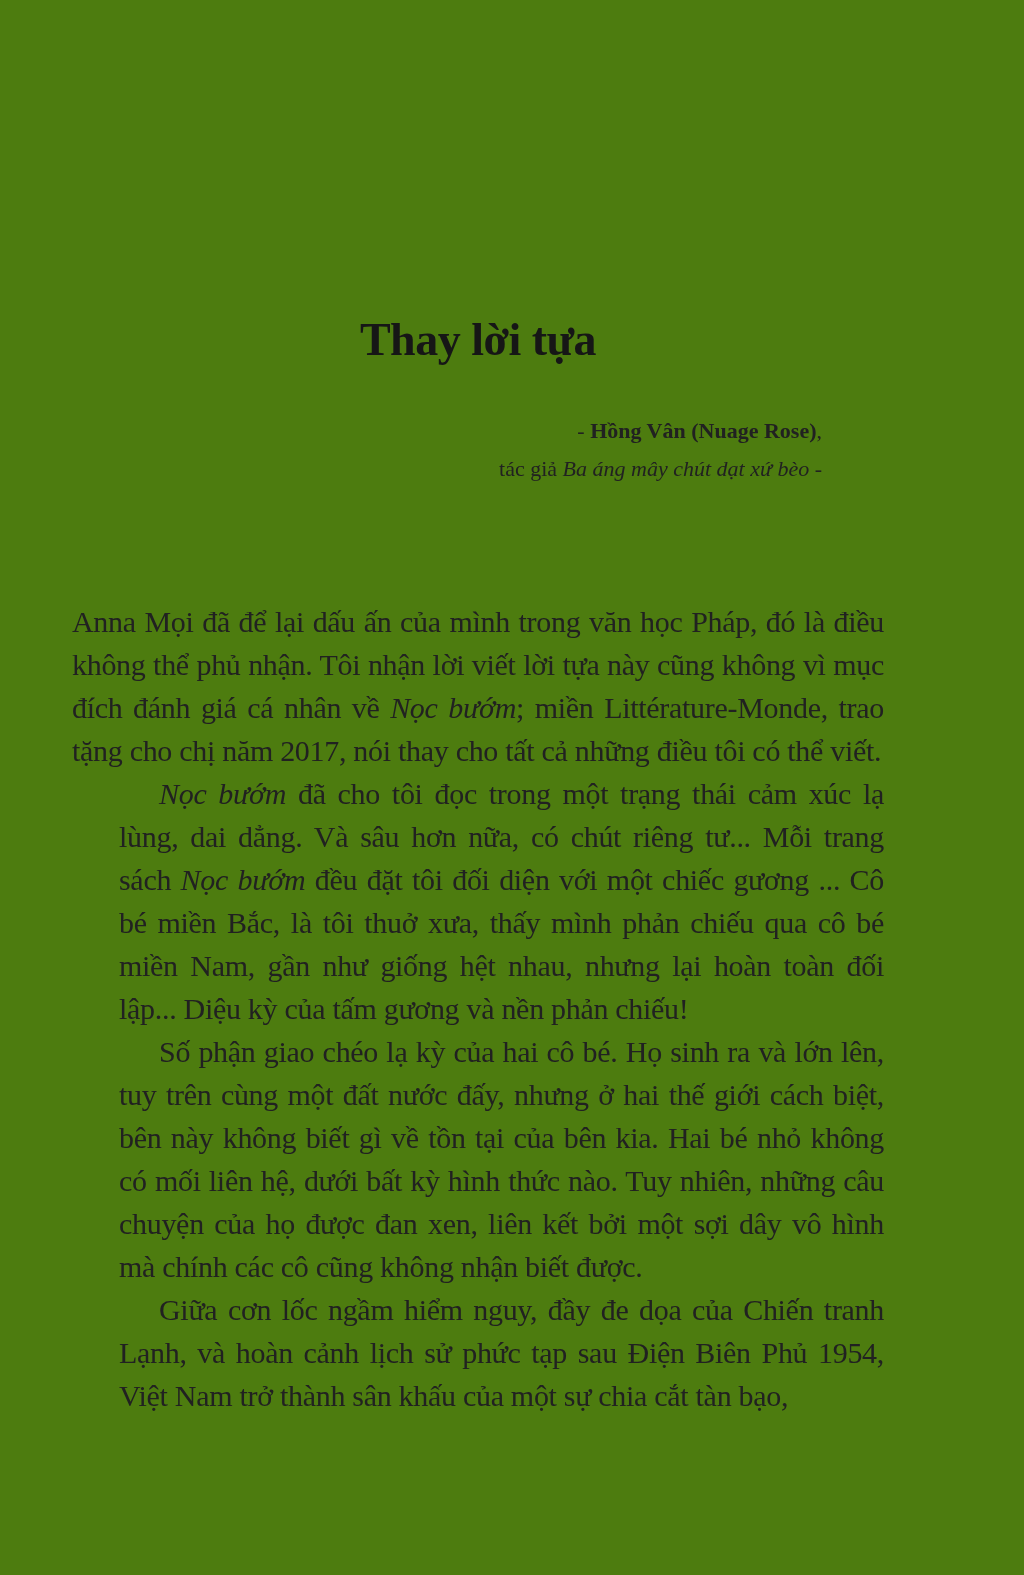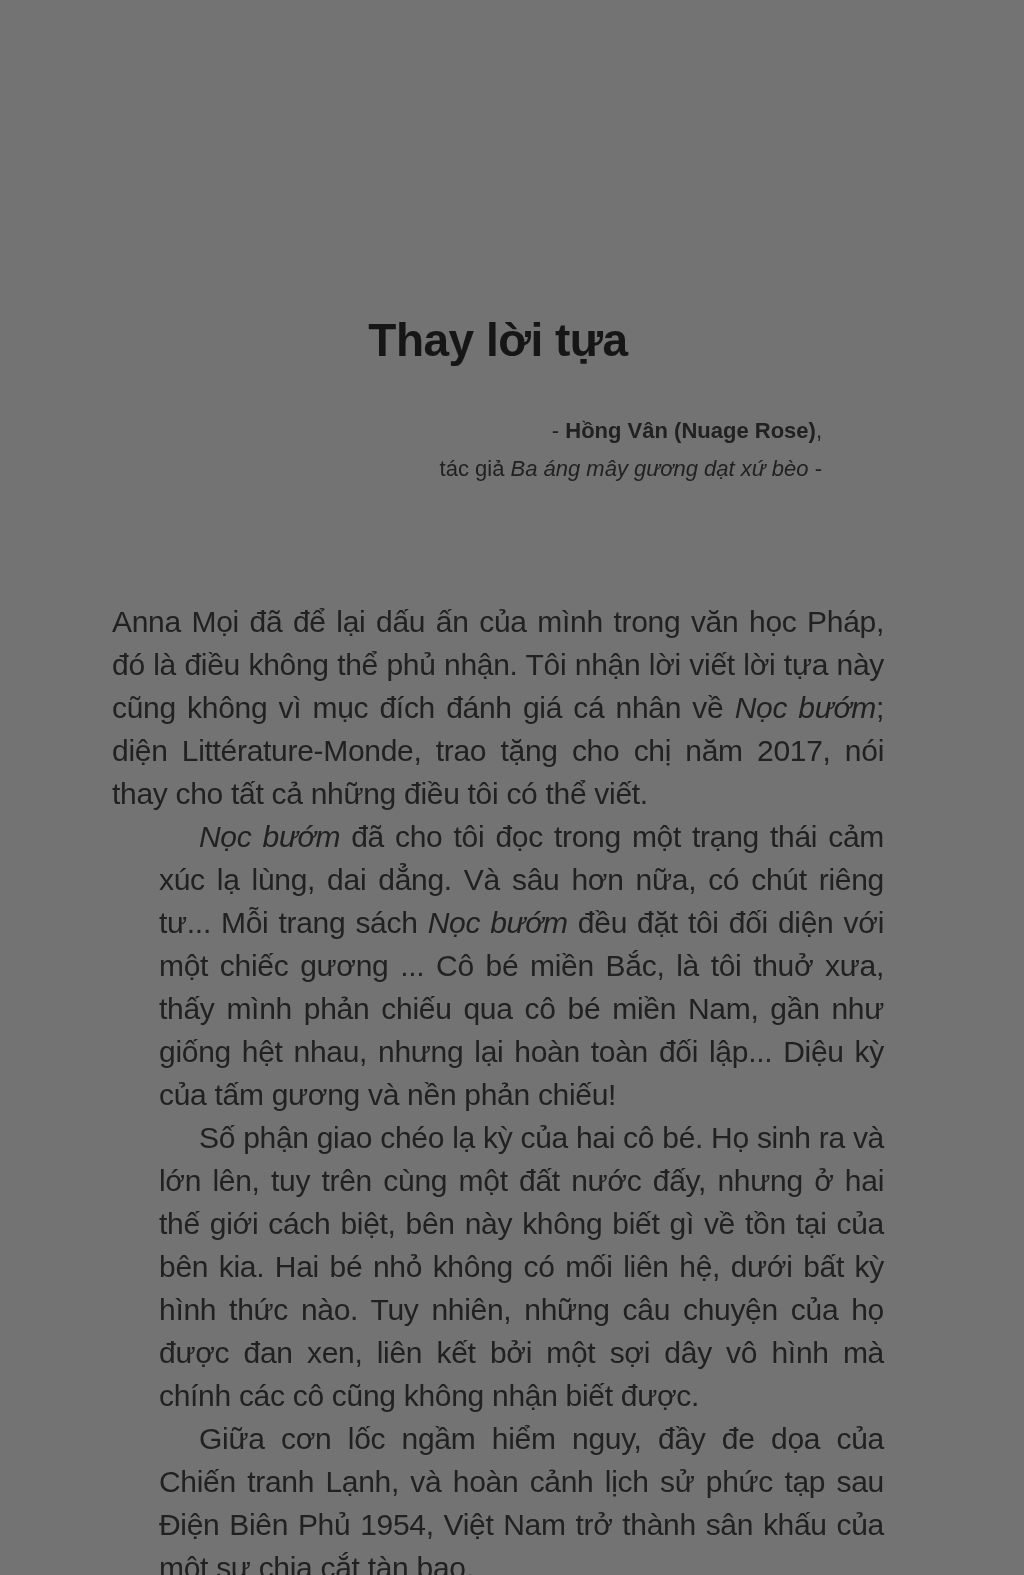--- a/index.html
+++ b/index.html
@@ -4,24 +4,24 @@
 <style>
   html, body {
     margin: 0;
     padding: 0;
     background: #ffffff;
   }
   .page {
     position: relative;
     width: 1024px;
     height: 1575px;
-    background: #737373;
+    background: #4d7c0f;
     box-sizing: border-box;
-    padding: 312px 140px 0 112px;
-    font-family: Liberation Sans, sans-serif;
+    padding: 312px 140px 0 72px;
+    font-family: Liberation Serif, serif;
     color: #212121;
     overflow: hidden;
   }
   .title {
     margin: 0 0 44px 0;
     font-size: 46px;
     line-height: 56px;
     font-weight: 700;
     text-align: center;
     color: #161616;
@@ -54,23 +54,23 @@
 </style>
 </head>
 <body>
 
 <div class="page">
 
   <h1 class="title">Thay lời tựa</h1>
 
   <div class="attribution">
     <p class="attr-line"><span>- </span><span class="seg-bold">Hồng Vân (Nuage Rose)</span><span>,</span></p>
-    <p class="attr-line"><span>tác giả </span><span class="seg-italic">Ba áng mây gương dạt xứ bèo</span><span> -</span></p>
+    <p class="attr-line"><span>tác giả </span><span class="seg-italic">Ba áng mây chút dạt xứ bèo</span><span> -</span></p>
   </div>
 
   <div class="body-text">
-      <p class="para"><span>Anna Mọi đã để lại dấu ấn của mình trong văn học Pháp, đó là điều không thể phủ nhận. Tôi nhận lời viết lời tựa này cũng không vì mục đích đánh giá cá nhân về </span><span class="seg-italic">Nọc bướm</span><span>; diện Littérature-Monde, trao tặng cho chị năm 2017, nói thay cho tất cả những điều tôi có thể viết.</span></p>
+      <p class="para"><span>Anna Mọi đã để lại dấu ấn của mình trong văn học Pháp, đó là điều không thể phủ nhận. Tôi nhận lời viết lời tựa này cũng không vì mục đích đánh giá cá nhân về </span><span class="seg-italic">Nọc bướm</span><span>; miền Littérature-Monde, trao tặng cho chị năm 2017, nói thay cho tất cả những điều tôi có thể viết.</span></p>
       <p class="para indent"><span class="seg-italic">Nọc bướm</span><span> đã cho tôi đọc trong một trạng thái cảm xúc lạ lùng, dai dẳng. Và sâu hơn nữa, có chút riêng tư... Mỗi trang sách </span><span class="seg-italic">Nọc bướm</span><span> đều đặt tôi đối diện với một chiếc gương ... Cô bé miền Bắc, là tôi thuở xưa, thấy mình phản chiếu qua cô bé miền Nam, gần như giống hệt nhau, nhưng lại hoàn toàn đối lập... Diệu kỳ của tấm gương và nền phản chiếu!</span></p>
       <p class="para indent"><span>Số phận giao chéo lạ kỳ của hai cô bé. Họ sinh ra và lớn lên, tuy trên cùng một đất nước đấy, nhưng ở hai thế giới cách biệt, bên này không biết gì về tồn tại của bên kia. Hai bé nhỏ không có mối liên hệ, dưới bất kỳ hình thức nào. Tuy nhiên, những câu chuyện của họ được đan xen, liên kết bởi một sợi dây vô hình mà chính các cô cũng không nhận biết được.</span></p>
       <p class="para indent"><span>Giữa cơn lốc ngầm hiểm nguy, đầy đe dọa của Chiến tranh Lạnh, và hoàn cảnh lịch sử phức tạp sau Điện Biên Phủ 1954, Việt Nam trở thành sân khấu của một sự chia cắt tàn bạo,</span></p>
     </div>
 
 </div>
 
 </body></html>

